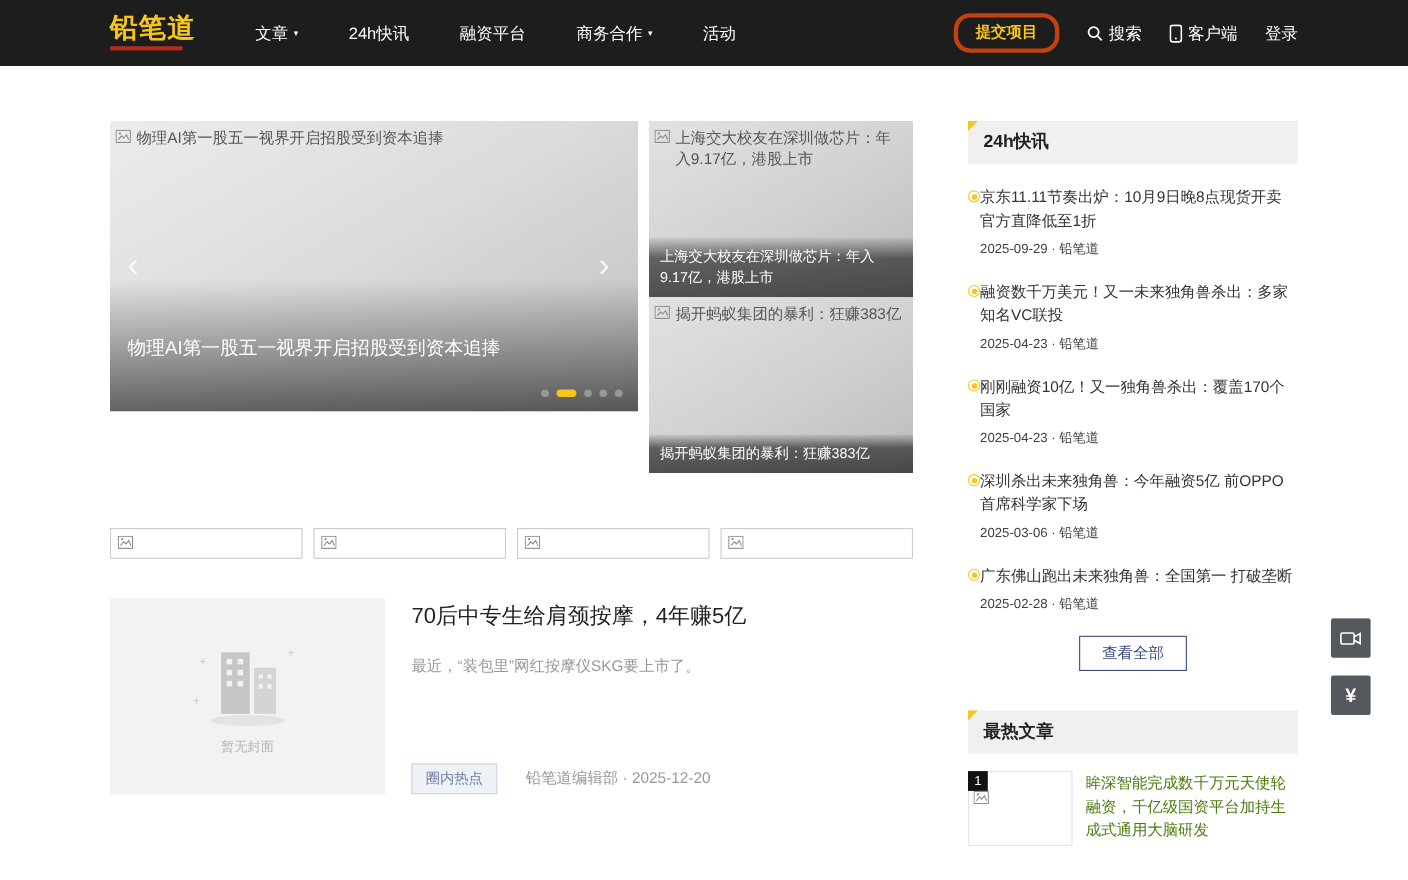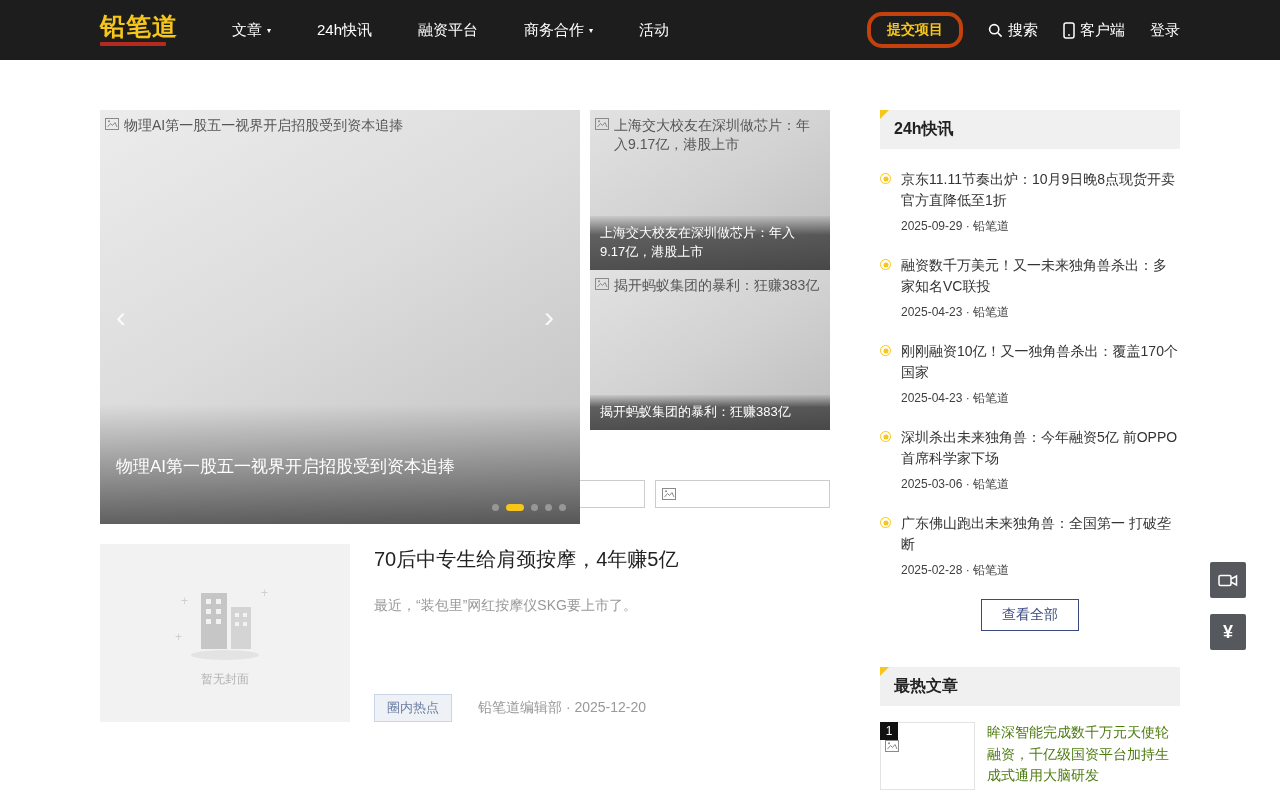--- a/index.html
+++ b/index.html
@@ -20,21 +20,21 @@
   .nav-tool { color:#fff; font-size:15px; display:flex; align-items:center; margin-left:25px; cursor:pointer; white-space:nowrap; }
   .nav-tool svg { margin-right:5px; }
 
   
   .page { width:1080px; margin:0 auto; padding-top:50px; display:flex; gap:50px; }
   .col-main { width:730px; }
   .col-side { width:300px; }
 
   
   .hero-row { display:flex; gap:10px; height:320px; }
-  .carousel { position:relative; width:480px; height:414px; overflow:hidden;
+  .carousel { position:relative; width:480px; height:264px; overflow:hidden;
     background:linear-gradient(150deg,#ececec 0%,#dcdcdc 45%,#bfbfbf 100%); }
   .alt-row { position:absolute; top:6px; left:5px; right:8px; display:flex; align-items:flex-start; gap:5px;
     color:#565656; font-size:14px; line-height:1.35; z-index:2; }
   .alt-row svg { flex:none; margin-top:2px; }
   .carousel-overlay { position:absolute; left:0; right:0; bottom:0; height:120px;
     background:linear-gradient(rgba(0,0,0,0),rgba(0,0,0,.55)); }
   .carousel-caption { position:absolute; left:16px; right:16px; bottom:46px; color:#fff; font-size:17px; z-index:3; }
   .arrow { position:absolute; top:50%; transform:translateY(-50%); font-size:30px; line-height:1;
     color:rgba(255,255,255,.85); cursor:pointer; z-index:4; }
   .arrow.left { left:16px; } .arrow.right { right:26px; }
@@ -65,21 +65,21 @@
   .article-title { font-size:20px; color:#222; font-weight:500; }
   .article-summary { margin-top:24px; font-size:14px; color:#999; }
   .article-foot { margin-top:auto; display:flex; align-items:center; }
   .tag { font-size:13px; color:#6b7fa3; background:#eef1f6; border:1px solid #c9d4e4; padding:4px 12px; }
   .meta { margin-left:26px; font-size:14px; color:#999; }
 
   
   .panel-head { position:relative; background:#f0f0f0; padding:9px 14px; font-size:16px; font-weight:bold; color:#222; }
   .corner { position:absolute; top:0; left:0; width:0; height:0;
     border-top:9px solid #f6c61b; border-right:9px solid transparent; }
-  .news-item { display:flex; gap:10px; padding-top:20px; cursor:pointer; }
+  .news-item { display:flex; padding-top:20px; cursor:pointer; }
   .bullet { margin-top:4px; width:11px; height:11px; border:1px solid #f6c61b; border-radius:50%; flex:none; position:relative; }
   .bullet::after { content:""; position:absolute; left:50%; top:50%; transform:translate(-50%,-50%);
     width:5px; height:5px; border-radius:50%; background:#f6c61b; }
   .news-text { font-size:14px; color:#333; line-height:1.5; }
   .news-date { margin-top:7px; font-size:12px; color:#404040; }
   .view-all { display:block; margin:20px auto 0; background:#fff; border:1px solid #3b4a7e; color:#3b4a7e;
     font-size:14px; padding:6px 20px; cursor:pointer; }
   .panel-hot { margin-top:36px; }
   .hot-item { position:relative; display:flex; gap:12px; margin-top:16px; cursor:pointer; }
   .rank { position:absolute; top:0; left:0; width:18px; height:18px; background:#111; color:#fff; font-size:12px;

